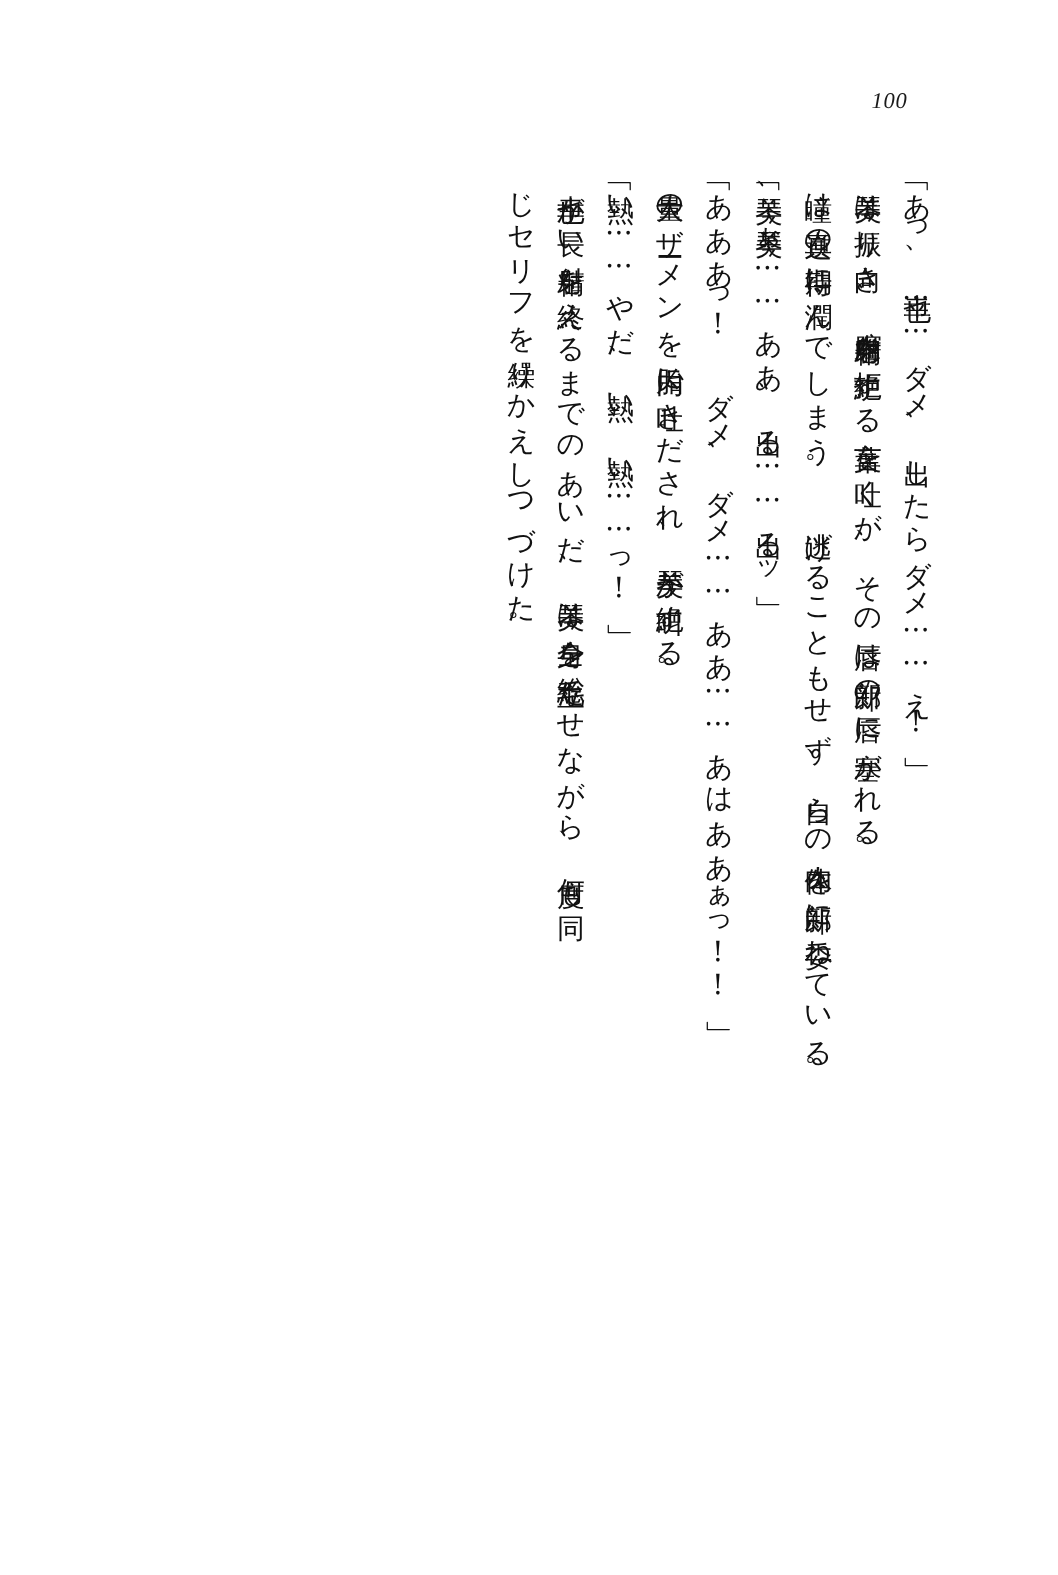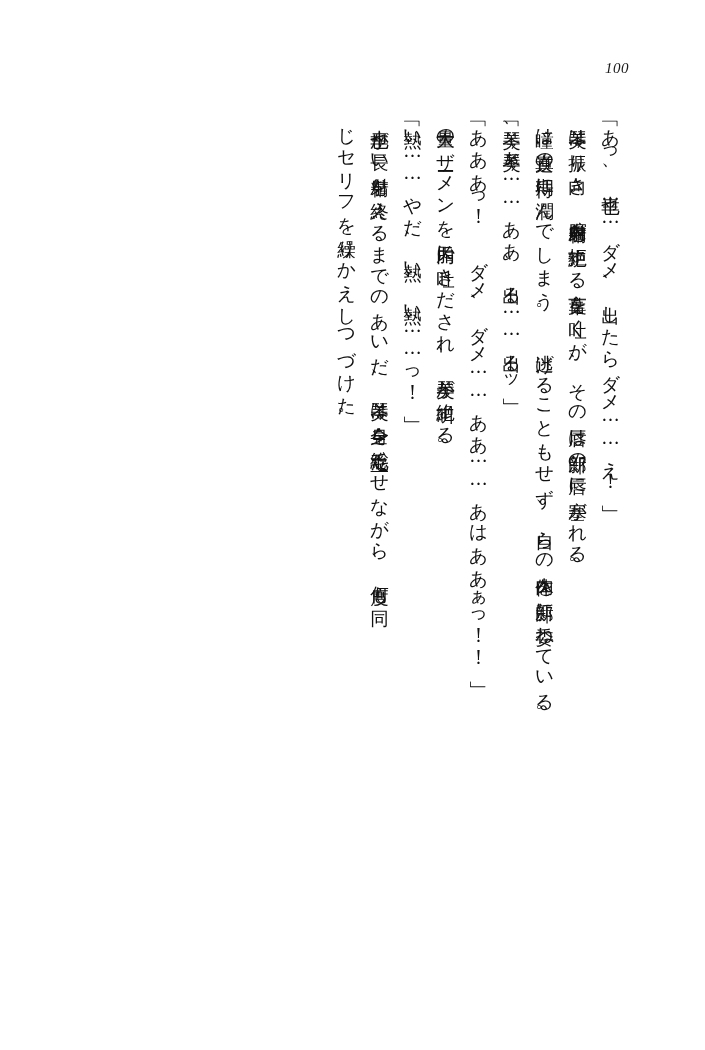--- a/index.html
+++ b/index.html
@@ -12,21 +12,21 @@
     width: 705px;
     height: 1050px;
     background: #ffffff;
     overflow: hidden;
     font-family: "Liberation Serif", "DejaVu Serif", serif;
     color: #1a1a1a;
   }
   #page-number {
     position: absolute;
     top: 60px;
-    right: 76px;
+    right: 100px;
     font-size: 15px;
     font-style: italic;
     font-family: "Liberation Serif", "DejaVu Serif", serif;
     color: #1a1a1a;
     letter-spacing: 0.5px;
   }
   #text-block {
     position: absolute;
     top: 115px;
     right: 78px;

